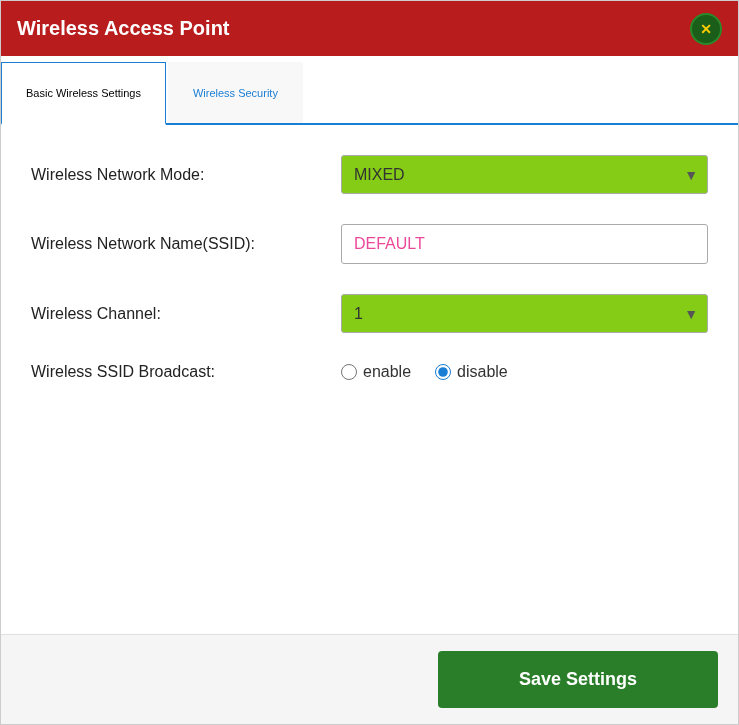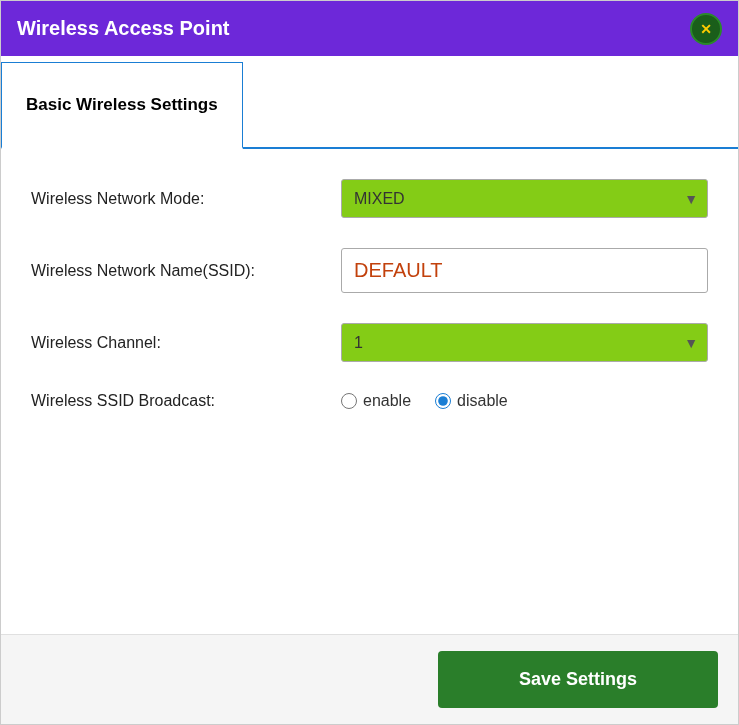--- a/index.html
+++ b/index.html
@@ -22,21 +22,21 @@
       width: 739px;
       height: 725px;
       background: #ffffff;
       display: flex;
       flex-direction: column;
       border: 1px solid #ccc;
       position: relative;
     }
 
     .title-bar {
-      background: #6d28d9;
+      background: #b91c1c;
       color: white;
       padding: 10px 16px;
       display: flex;
       align-items: center;
       justify-content: space-between;
       height: 55px;
       flex-shrink: 0;
     }
 
     .title-text {
@@ -66,24 +66,24 @@
     }
 
     .tabs {
       display: flex;
       border-bottom: 2px solid #1a7ed4;
       background: #ffffff;
       flex-shrink: 0;
     }
 
     .tab {
-      padding: 32px 24px;
-      cursor: pointer;
-      font-size: 17px;
-      font-weight: bold;
+      padding: 24px 24px;
+      cursor: pointer;
+      font-size: 11px;
+      font-weight: normal;
       border: 1px solid #ccc;
       border-bottom: none;
       margin-right: 2px;
       margin-top: 6px;
     }
 
     .tab.active {
       background: #ffffff;
       color: #000000;
       border-color: #1a7ed4;
@@ -147,24 +147,24 @@
       top: 50%;
       transform: translateY(-50%);
       pointer-events: none;
       color: #555;
       font-size: 14px;
     }
 
     .text-input {
       width: 100%;
       padding: 10px 12px;
-      font-size: 20px;
+      font-size: 16px;
       border: 1px solid #aaa;
       border-radius: 3px;
-      color: #c2410c;
+      color: #ec4899;
     }
 
     .radio-group {
       display: flex;
       align-items: center;
       gap: 24px;
     }
 
     .radio-label {
       display: flex;
@@ -214,20 +214,23 @@
 <div class="window">
 
   <div class="title-bar">
     <span class="title-text">Wireless Access Point</span>
     <div class="close-btn"></div>
   </div>
 
   <div class="tabs">
     <div class="tab active">
       <span>Basic Wireless Settings</span>
+    </div>
+    <div class="tab inactive">
+      <span>Wireless Security</span>
     </div>
   </div>
 
   <div class="content">
 
     <div class="form-row">
       <label class="form-label">Wireless Network Mode:</label>
       <div class="form-control">
         <div class="select-wrapper">
           <select class="select-control">

